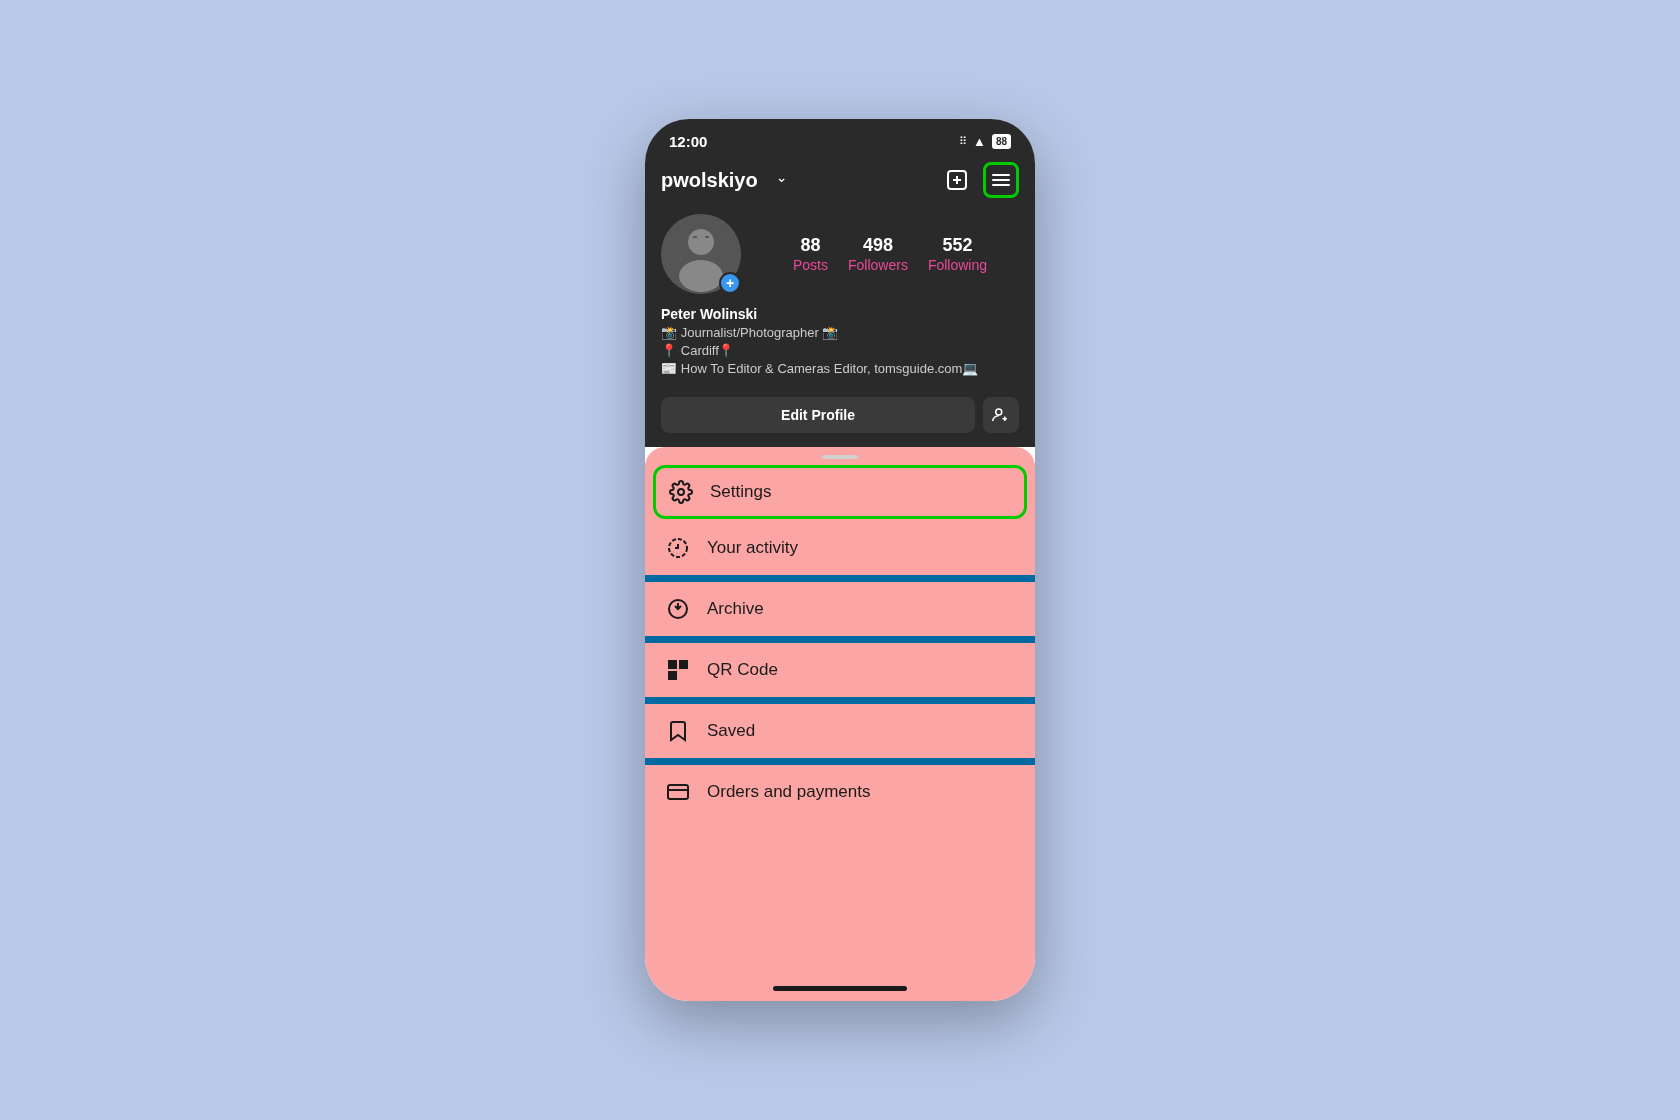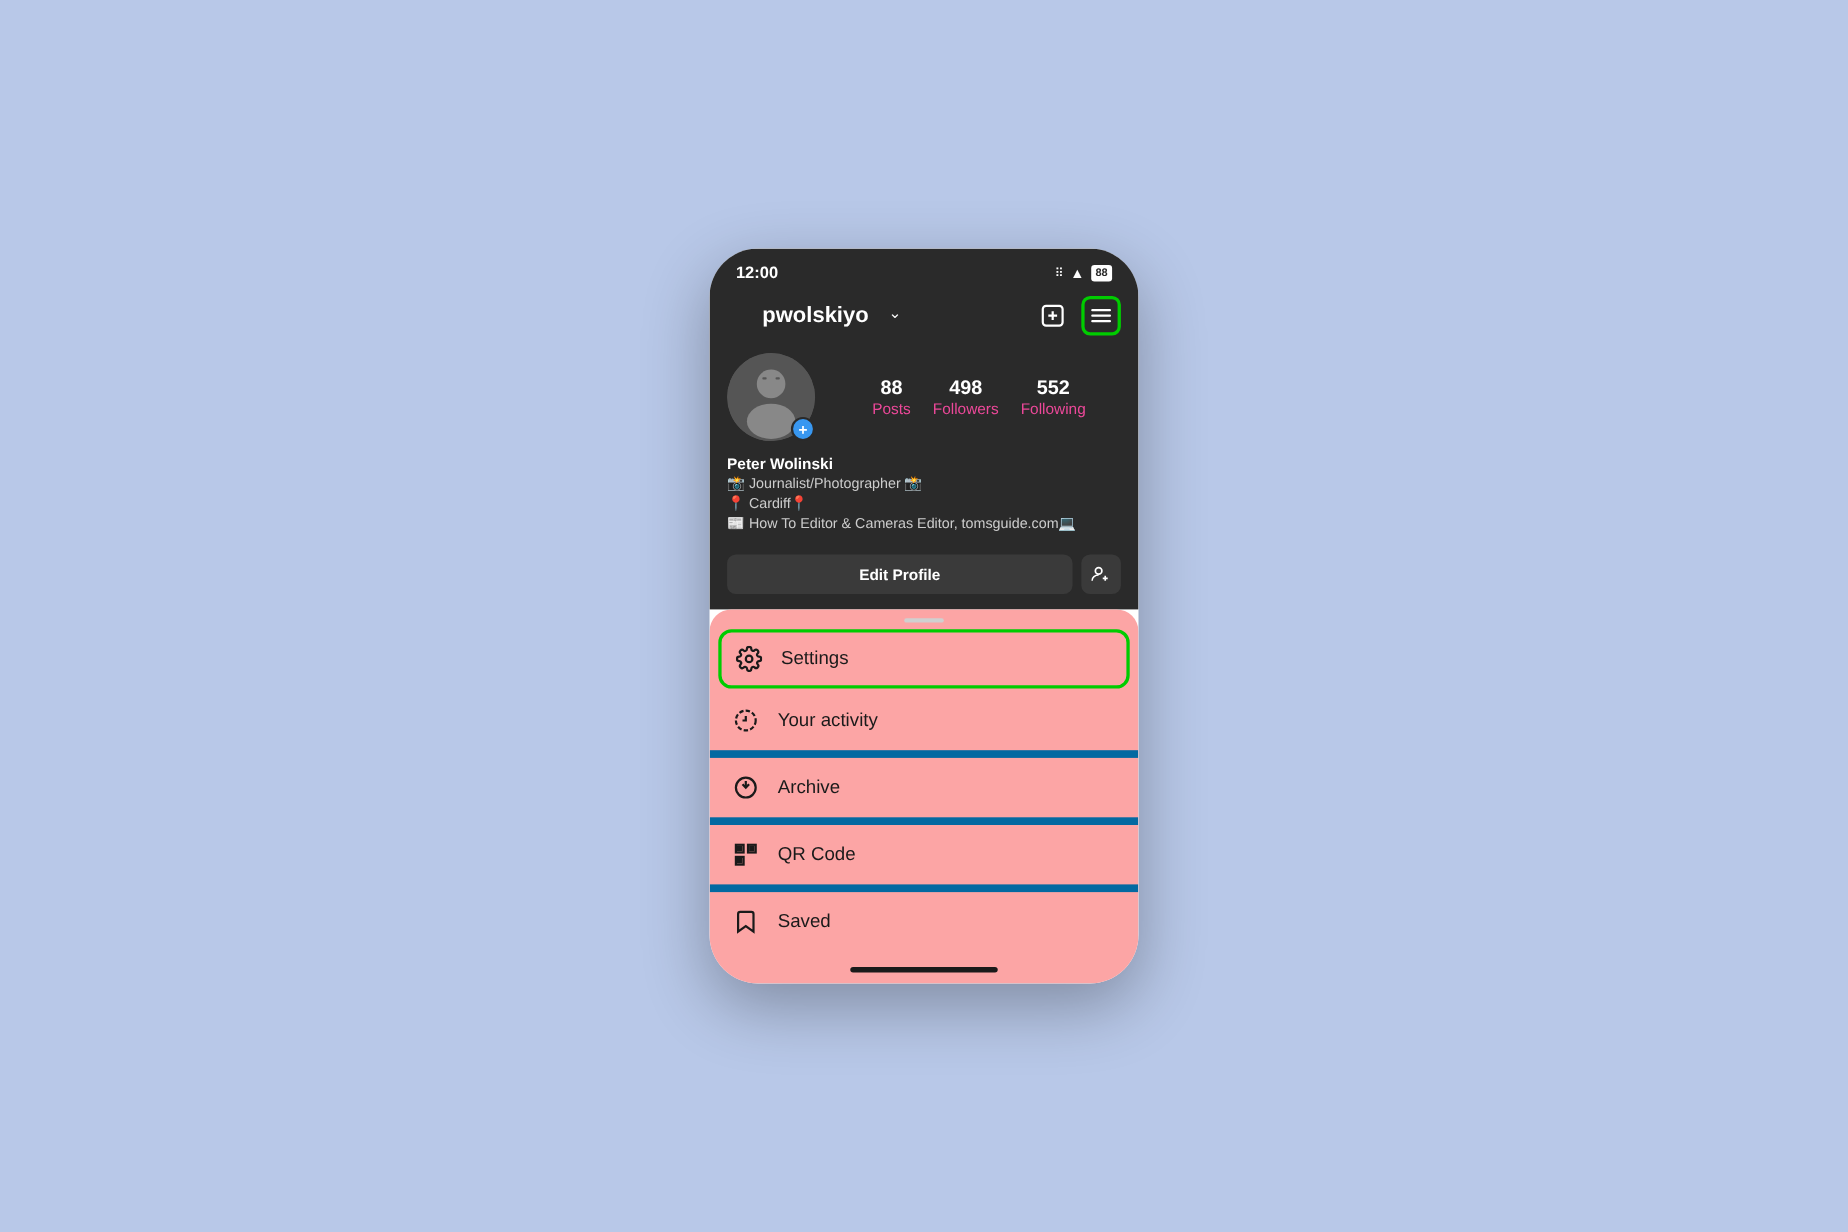--- a/index.html
+++ b/index.html
@@ -9,21 +9,21 @@
       height: 1120px;
       background: #b8c8e8;
       display: flex;
       align-items: center;
       justify-content: center;
       font-family: -apple-system, BlinkMacSystemFont, 'Segoe UI', sans-serif;
     }
 
     .phone-container {
       width: 390px;
-      height: 668px;
+      height: 882px;
       background: #ffffff;
       border-radius: 44px;
       overflow: hidden;
       box-shadow: 0 20px 60px rgba(0,0,0,0.3);
       display: flex;
       flex-direction: column;
     }
 
     
     .profile-section {
@@ -67,21 +67,20 @@
       display: flex;
       justify-content: space-between;
       align-items: center;
       padding: 4px 16px 8px;
     }
 
     .username-row {
       display: flex;
       align-items: flex-start;
       gap: 18px;
-      margin-left: 32px;
     }
 
     .username-text {
       color: #ffffff;
       font-size: 20px;
       font-weight: 700;
     }
 
     .chevron-down {
       color: #ffffff;
@@ -455,20 +454,29 @@
       <div class="menu-item">
         <div class="menu-icon">
           <svg viewBox="0 0 24 24" fill="none" stroke="currentColor" stroke-width="2">
             <path d="M19 21l-7-5-7 5V5a2 2 0 0 1 2-2h10a2 2 0 0 1 2 2z"></path>
           </svg>
         </div>
         <span class="menu-label">Saved</span>
       </div>
 
 
+      <div class="menu-item">
+        <div class="menu-icon">
+          <svg viewBox="0 0 24 24" fill="none" stroke="currentColor" stroke-width="2">
+            <rect x="2" y="5" width="20" height="14" rx="2"></rect>
+            <line x1="2" y1="10" x2="22" y2="10"></line>
+          </svg>
+        </div>
+        <span class="menu-label">Orders and payments</span>
+      </div>
 
 
 
     </div>
 
     <div class="home-indicator"></div>
   </div>
 </div>
 
 </body></html>

